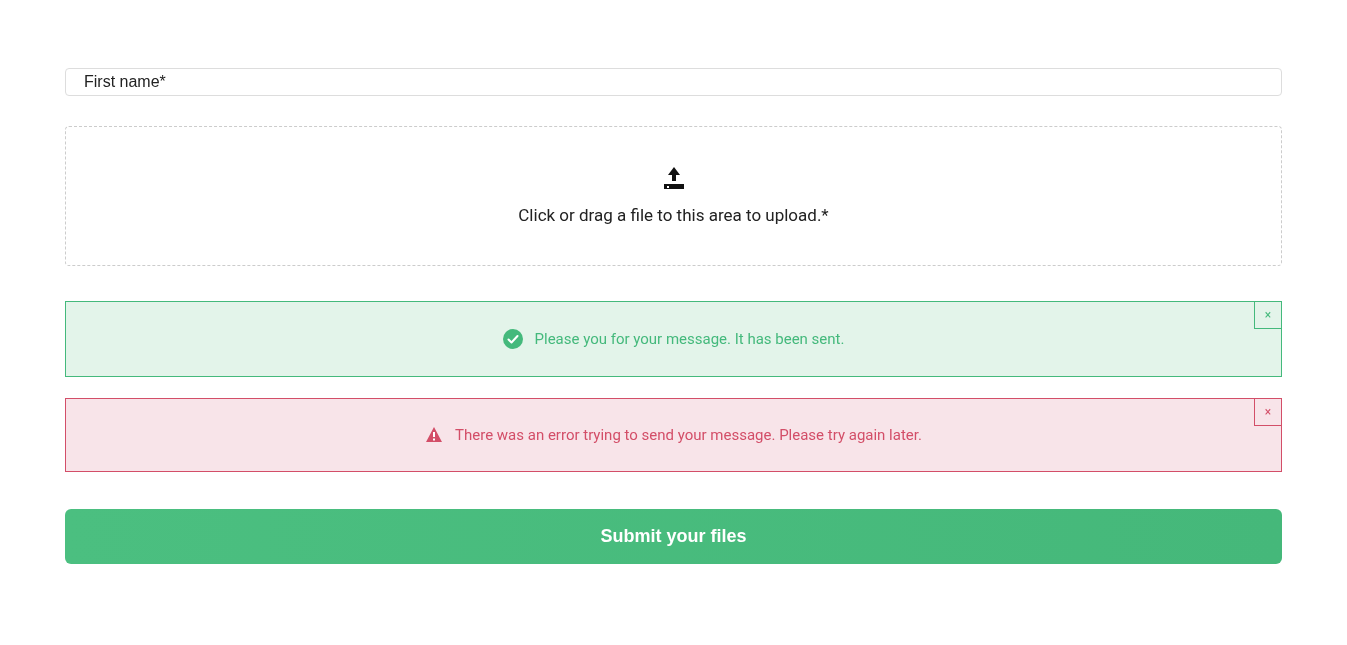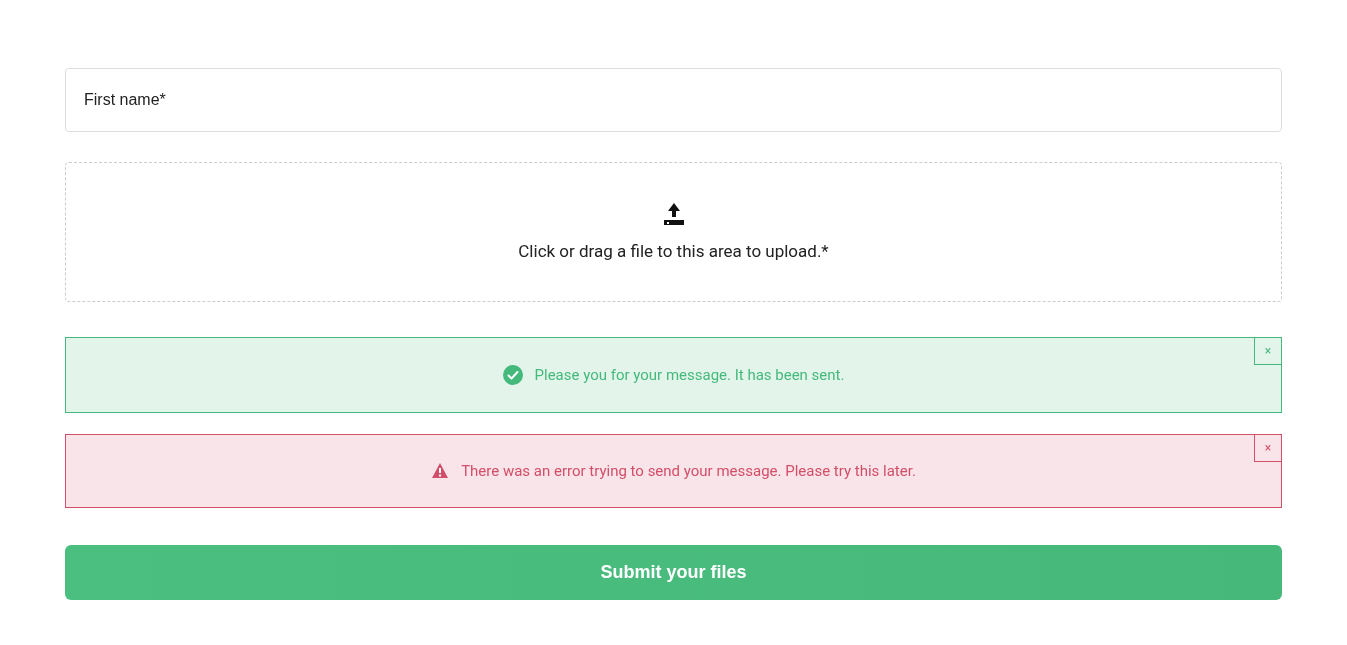--- a/index.html
+++ b/index.html
@@ -15,21 +15,21 @@
     .form-row {
       display: flex;
       gap: 32px;
       margin-bottom: 30px;
     }
     .form-field {
       flex: 1;
     }
     .form-field input {
       width: 100%;
-      padding: 22px 18px;
+      padding: 4px 18px;
       border: 1px solid #ddd;
       border-radius: 4px;
       font-size: 16px;
       color: #222;
       outline: none;
     }
     .form-field input::placeholder {
       color: #222;
     }
     .upload-area {
@@ -145,20 +145,20 @@
 </div>
 
 <div class="alert alert-error">
   <span class="alert-icon">
     <svg width="18" height="18" viewBox="0 0 18 18">
       <path d="M9 1 L17 16 L1 16 Z" fill="#d34e68"></path>
       <rect x="8" y="6" width="2" height="5" fill="#fff"></rect>
       <rect x="8" y="12.5" width="2" height="2" fill="#fff"></rect>
     </svg>
   </span>
-  <span class="alert-text">There was an error trying to send your message. Please try this later.</span>
+  <span class="alert-text">There was an error trying to send your message. Please try again later.</span>
   <span class="alert-close">×</span>
 </div>
 
 <button class="submit-btn">Submit your files</button>
 
 
 
 
 </body></html>

